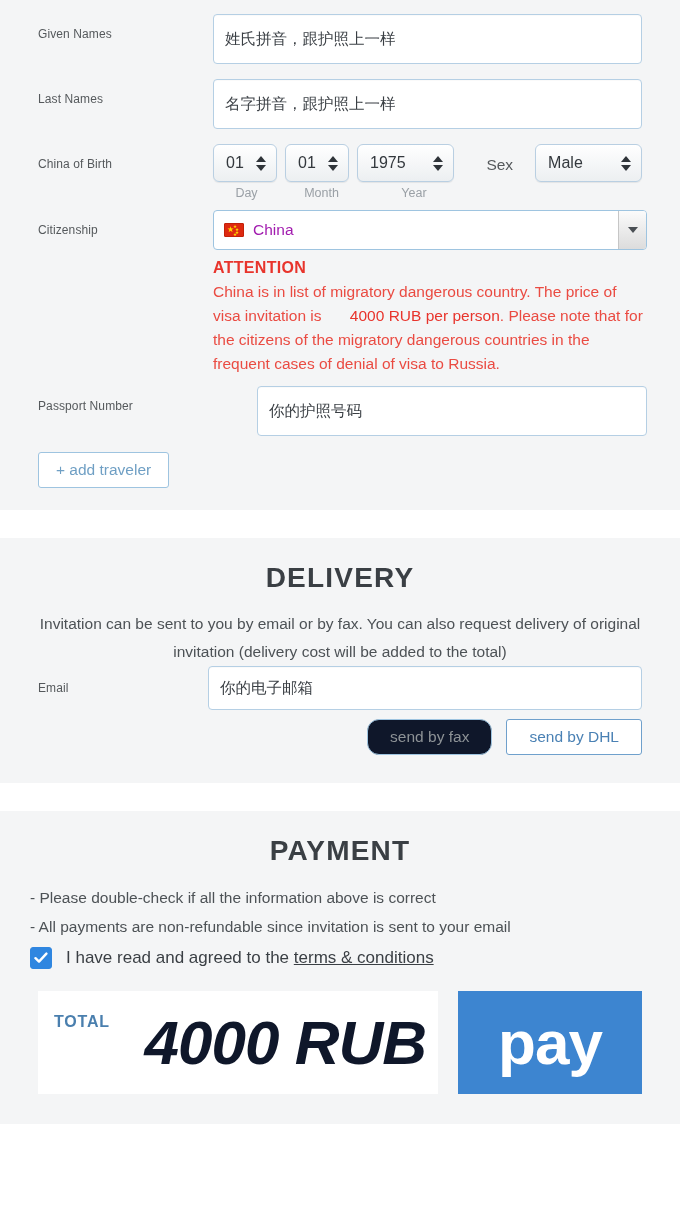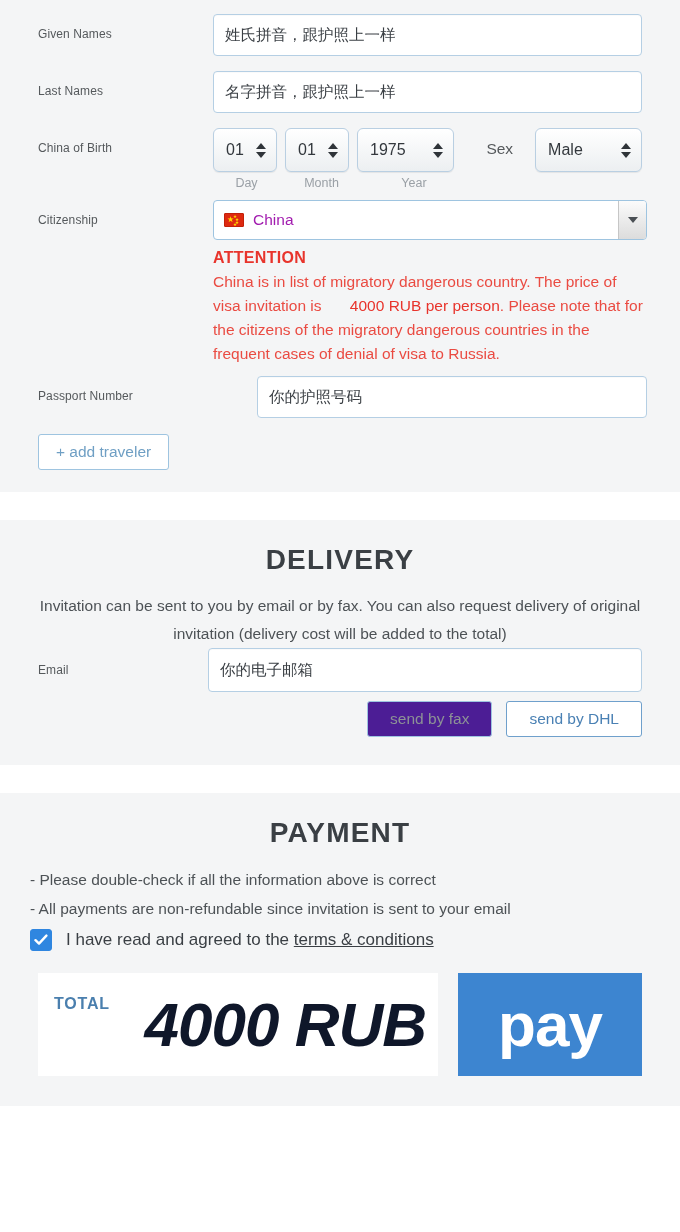--- a/index.html
+++ b/index.html
@@ -49,42 +49,42 @@
   }
   .row-field {
     flex: 1;
     min-width: 0;
   }
 
   
   .tinput {
     box-sizing: border-box;
     width: 100%;
-    height: 42px;
+    height: 50px;
     border: 1px solid #b5cfe4;
     border-radius: 4px;
     background: #ffffff;
     font-family: "Liberation Sans", sans-serif;
     font-size: 15.5px;
     color: #3a3f44;
     padding: 0 11px;
     outline: none;
     box-shadow: inset 0 1px 1px rgba(0,0,0,.025);
   }
   .tinput::placeholder { color: #3a3f44; opacity: 1; }
 
   
   .dob-wrap {
     display: flex;
     align-items: flex-start;
     gap: 8px;
   }
   .spin {
     position: relative;
-    height: 44px;
+    height: 38px;
     border: 1px solid #b9cfe2;
     border-radius: 6px;
     background: linear-gradient(#ffffff, #eceff1);
     box-shadow: 0 1px 1px rgba(0,0,0,.07);
     display: flex;
     align-items: center;
     box-sizing: border-box;
   }
   .spin .val {
     font-size: 16px;
@@ -256,23 +256,23 @@
   .row-email { margin-bottom: 9px; }
   .row-email .row-label { width: 170px; padding-top: 12px; }
   .row-email .tinput { height: 44px; width: 434px; }
   .delivery-actions {
     display: flex;
     justify-content: flex-end;
     gap: 14px;
     padding: 0 38px;
   }
   .btn-fax {
-    background: #4c1d95;
+    background: #0f172a;
     border: 1px solid #9ec4e0;
-    border-radius: 3px;
+    border-radius: 12px;
     color: #8d9296;
     font-size: 15.5px;
     font-family: "Liberation Sans", sans-serif;
     padding: 8px 22px;
     cursor: pointer;
   }
   .btn-dhl {
     background: #ffffff;
     border: 1px solid #6fa0cc;
     border-radius: 3px;

